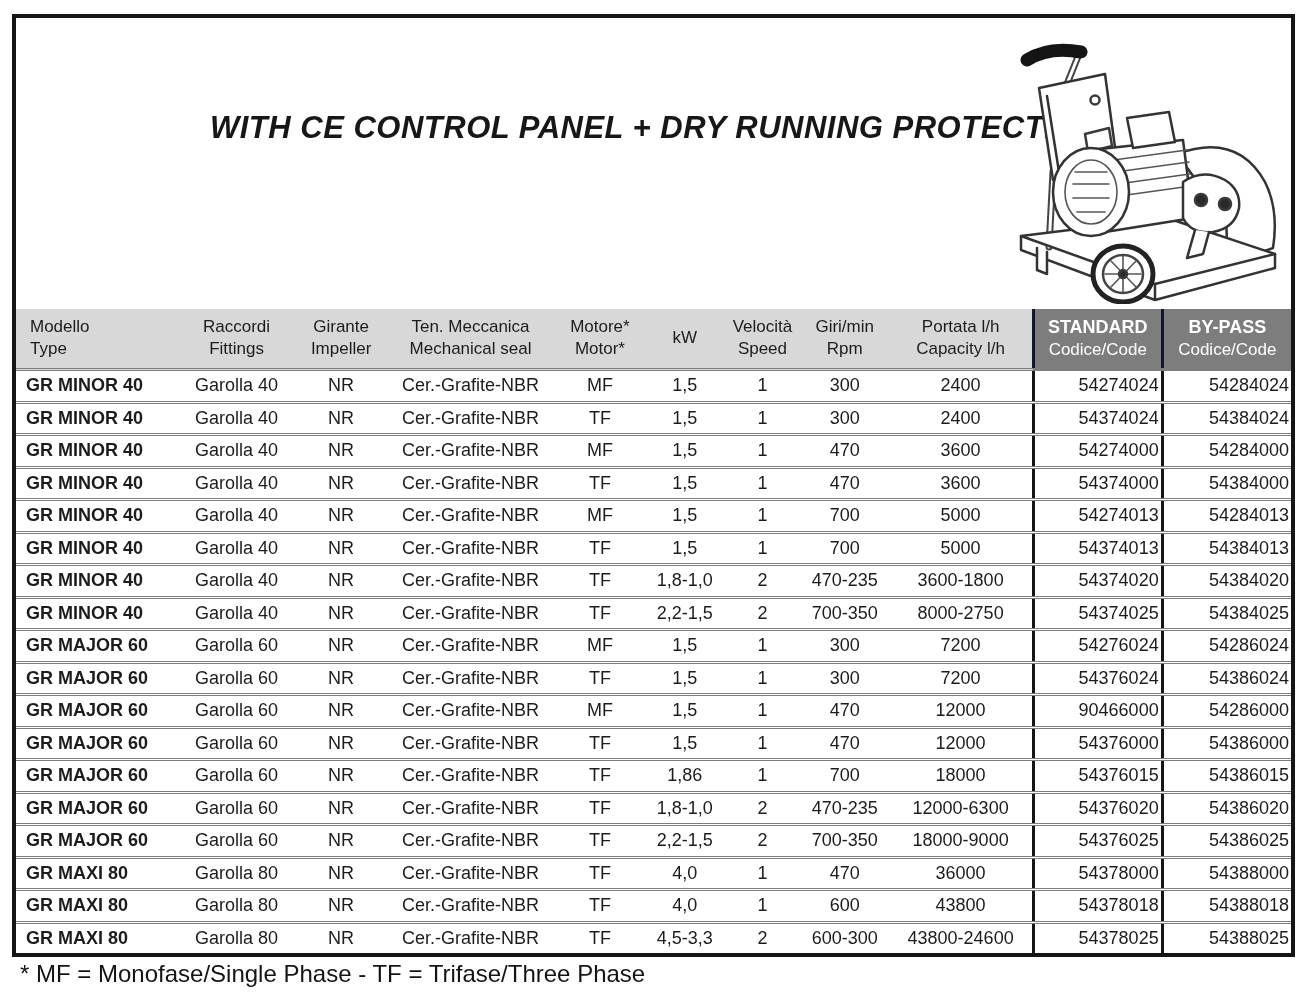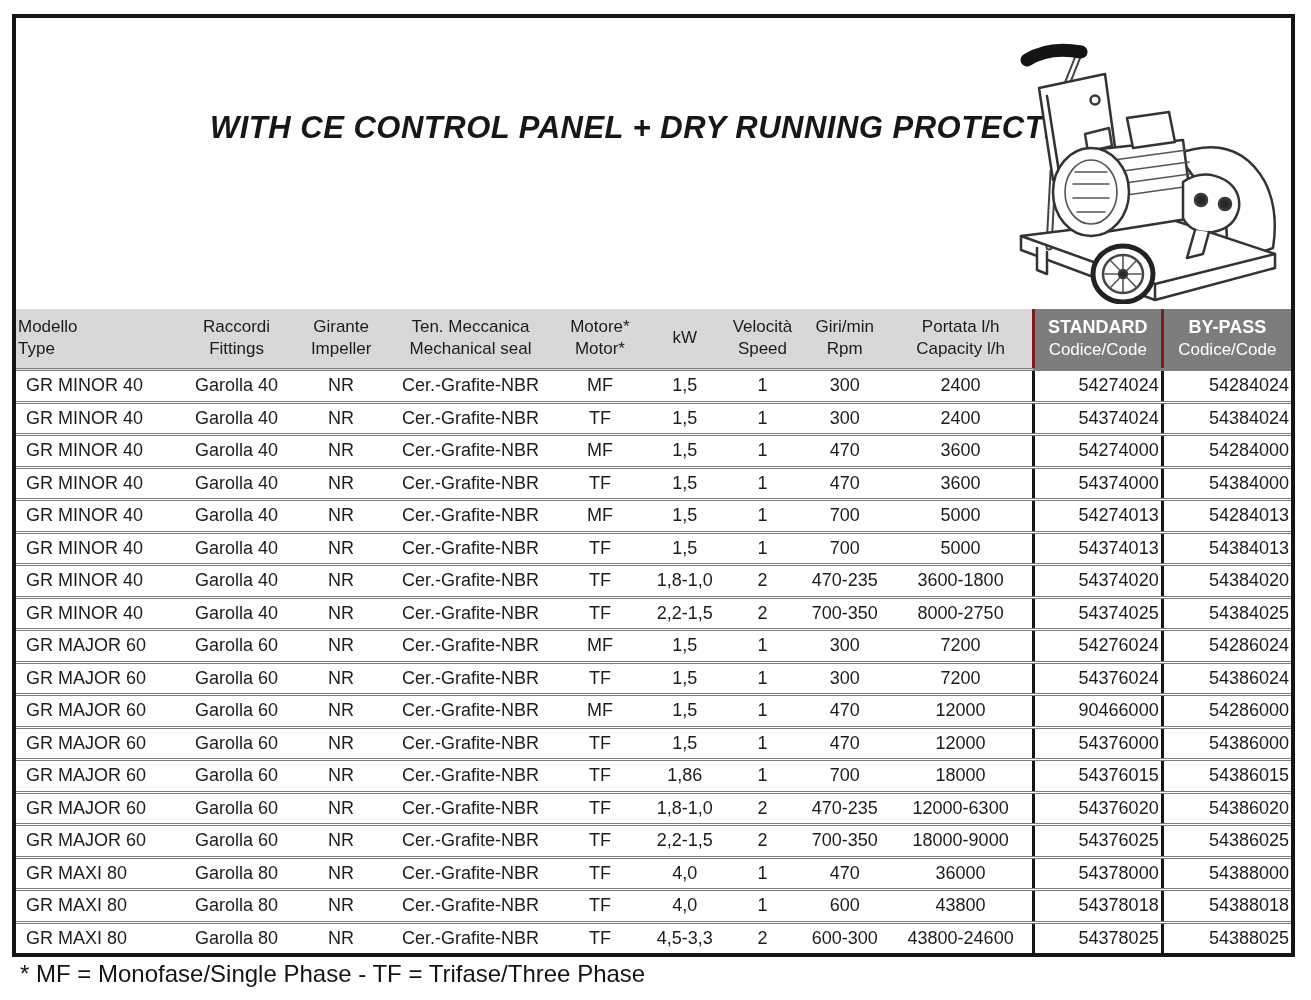--- a/index.html
+++ b/index.html
@@ -25,32 +25,32 @@
   .illustration svg{width:100%;height:100%;}
 
   table.spec{
     position:absolute;left:0;bottom:0;width:100%;
     border-collapse:collapse;table-layout:fixed;background:#fff;
   }
   .spec th{
     background:#d8d8d8;font-weight:normal;font-size:17px;line-height:1.3;
     padding:7px 2px;text-align:center;vertical-align:middle;color:#1c1c1c;
   }
-  .spec th.col-model{text-align:left;padding-left:2px;}
+  .spec th.col-model{text-align:left;padding-left:14px;}
   .spec th.dark{
-    background:#7d7d7d;color:#fff;border-left:3px solid #7f1d1d;
+    background:#7d7d7d;color:#fff;border-left:3px solid #0f172a;
   }
   .spec th.dark .h-line1{font-weight:bold;font-size:18px;}
   .spec td{
     font-size:18px;height:29.5px;text-align:center;vertical-align:middle;
     border-top:3px double #7e7e7e;padding:0 2px;white-space:nowrap;
     overflow:hidden;
   }
   .spec td.col-model{
-    font-weight:normal;text-align:left;padding-left:10px;font-size:18px;
+    font-weight:bold;text-align:left;padding-left:10px;font-size:18px;
   }
   .spec td.col-standard, .spec td.col-bypass{border-left:3px solid #151515;text-align:right;}
   .footnote{
     position:absolute;left:20px;top:960px;font-size:24px;color:#141414;
     white-space:nowrap;
   }
 </style>
 </head>
 <body>
 

